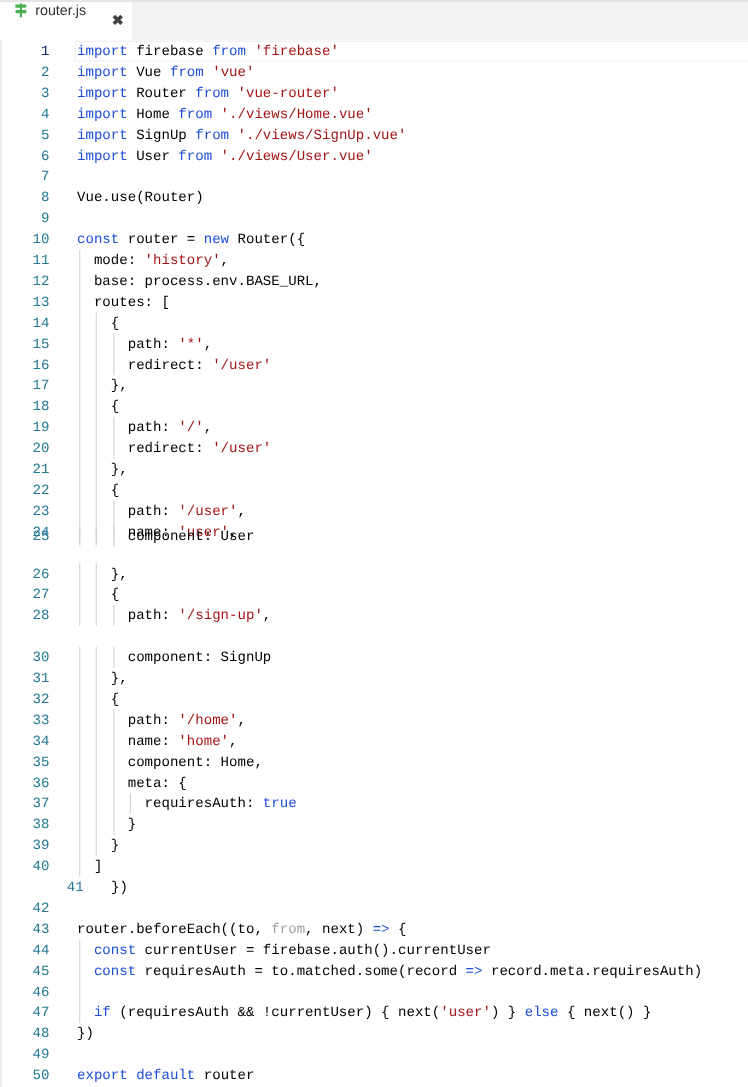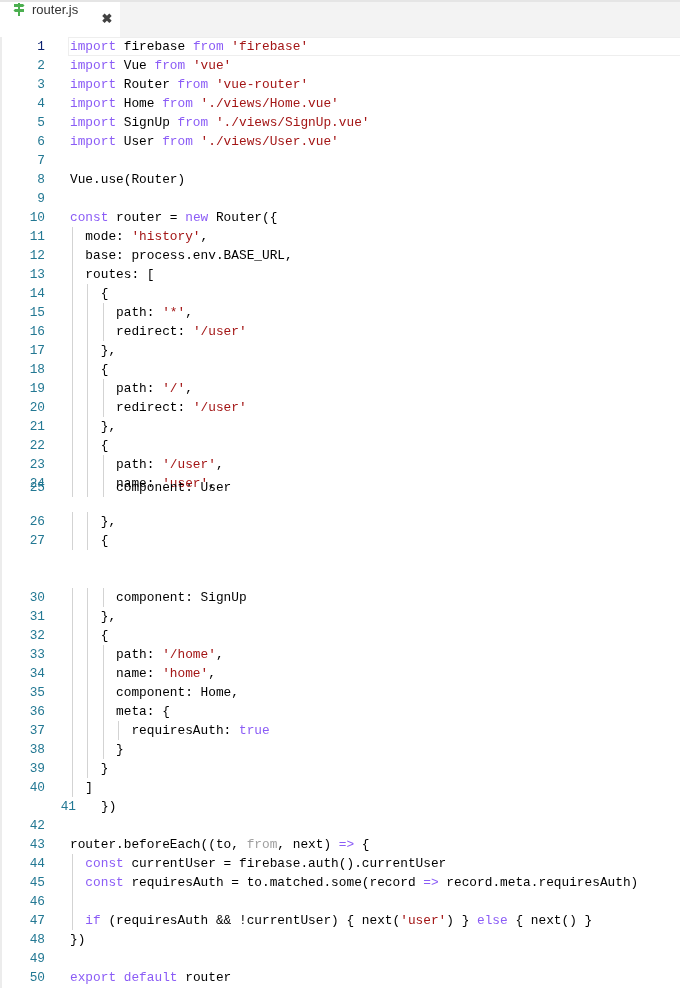--- a/index.html
+++ b/index.html
@@ -9,21 +9,21 @@
   .tab-icon { width: 12px; height: 14px; margin-right: 7px; display: inline-block; }
   .tab-label { font-size: 13px; color: #333333; }
   .tab-close { position: absolute; left: 101px; top: 10px; width: 12px; height: 14px; font-size: 13px; font-weight: bold; color: #424242; line-height: 14px; text-align: center; cursor: pointer; }
   .editor { position: absolute; left: 0; top: 37px; width: 680px; height: 951px; background: #ffffff; border-left: 2px solid #ececec; box-sizing: border-box; overflow: hidden; }
   .line { position: absolute; left: 0; height: 19px; width: 678px; font-family: "Liberation Mono", "DejaVu Sans Mono", monospace; font-size: 12.8px; line-height: 19px; white-space: pre; }
   .ln { position: absolute; left: 0; width: 43px; text-align: right; color: #237893; }
   .ln.active { color: #0b216f; }
   .code { position: absolute; left: 68px; color: #000000; }
   .cur-line { position: absolute; left: 66px; top: 0; width: 612px; height: 17px; border: 1px solid #eeeeee; box-sizing: content-box; }
   .guide { position: absolute; top: 0; width: 1px; height: 19px; background: #d3d3d3; }
-  .kw { color: #8b5cf6; }
+  .kw { color: #1d4ed8; }
   .str { color: #a31515; }
   .dim { color: #a0a0a0; }
   .pl { color: #000000; }
 </style>
 </head>
 <body>
 
 <div class="tabbar">
   <div class="tab">
     <span class="tab-icon">
@@ -59,20 +59,21 @@
     <div class="line" style="top: 323px;"><span class="ln">18</span><div class="guide" style="left: 70px;"></div><div class="guide" style="left: 85.36px;"></div><span class="code" style="left: 98.72px;"><span class="pl">{</span></span></div>
     <div class="line" style="top: 342px;"><span class="ln">19</span><div class="guide" style="left: 70px;"></div><div class="guide" style="left: 85.36px;"></div><div class="guide" style="left: 100.72px;"></div><span class="code" style="left: 114.08px;"><span class="pl">path: </span><span class="str">'/'</span><span class="pl">,</span></span></div>
     <div class="line" style="top: 361px;"><span class="ln">20</span><div class="guide" style="left: 70px;"></div><div class="guide" style="left: 85.36px;"></div><div class="guide" style="left: 100.72px;"></div><span class="code" style="left: 114.08px;"><span class="pl">redirect: </span><span class="str">'/user'</span></span></div>
     <div class="line" style="top: 380px;"><span class="ln">21</span><div class="guide" style="left: 70px;"></div><div class="guide" style="left: 85.36px;"></div><span class="code" style="left: 98.72px;"><span class="pl">},</span></span></div>
     <div class="line" style="top: 399px;"><span class="ln">22</span><div class="guide" style="left: 70px;"></div><div class="guide" style="left: 85.36px;"></div><span class="code" style="left: 98.72px;"><span class="pl">{</span></span></div>
     <div class="line" style="top: 418px;"><span class="ln">23</span><div class="guide" style="left: 70px;"></div><div class="guide" style="left: 85.36px;"></div><div class="guide" style="left: 100.72px;"></div><span class="code" style="left: 114.08px;"><span class="pl">path: </span><span class="str">'/user'</span><span class="pl">,</span></span></div>
     <div class="line" style="top: 437px;"><span class="ln">24</span><div class="guide" style="left: 70px;"></div><div class="guide" style="left: 85.36px;"></div><div class="guide" style="left: 100.72px;"></div><span class="code" style="left: 114.08px;"><span class="pl">name: </span><span class="str">'user'</span><span class="pl">,</span></span></div>
     <div class="line" style="top: 441px;"><span class="ln">25</span><div class="guide" style="left: 70px;"></div><div class="guide" style="left: 85.36px;"></div><div class="guide" style="left: 100.72px;"></div><span class="code" style="left: 114.08px;"><span class="pl">component: User</span></span></div>
     <div class="line" style="top: 475px;"><span class="ln">26</span><div class="guide" style="left: 70px;"></div><div class="guide" style="left: 85.36px;"></div><span class="code" style="left: 98.72px;"><span class="pl">},</span></span></div>
     <div class="line" style="top: 494px;"><span class="ln">27</span><div class="guide" style="left: 70px;"></div><div class="guide" style="left: 85.36px;"></div><span class="code" style="left: 98.72px;"><span class="pl">{</span></span></div>
+    <div class="line" style="top: 513px;"><span class="ln">28</span><div class="guide" style="left: 70px;"></div><div class="guide" style="left: 85.36px;"></div><div class="guide" style="left: 100.72px;"></div><span class="code" style="left: 114.08px;"><span class="pl">path: </span><span class="str">'/sign-up'</span><span class="pl">,</span></span></div>
     <div class="line" style="top: 551px;"><span class="ln">30</span><div class="guide" style="left: 70px;"></div><div class="guide" style="left: 85.36px;"></div><div class="guide" style="left: 100.72px;"></div><span class="code" style="left: 114.08px;"><span class="pl">component: SignUp</span></span></div>
     <div class="line" style="top: 570px;"><span class="ln">31</span><div class="guide" style="left: 70px;"></div><div class="guide" style="left: 85.36px;"></div><span class="code" style="left: 98.72px;"><span class="pl">},</span></span></div>
     <div class="line" style="top: 589px;"><span class="ln">32</span><div class="guide" style="left: 70px;"></div><div class="guide" style="left: 85.36px;"></div><span class="code" style="left: 98.72px;"><span class="pl">{</span></span></div>
     <div class="line" style="top: 608px;"><span class="ln">33</span><div class="guide" style="left: 70px;"></div><div class="guide" style="left: 85.36px;"></div><div class="guide" style="left: 100.72px;"></div><span class="code" style="left: 114.08px;"><span class="pl">path: </span><span class="str">'/home'</span><span class="pl">,</span></span></div>
     <div class="line" style="top: 627px;"><span class="ln">34</span><div class="guide" style="left: 70px;"></div><div class="guide" style="left: 85.36px;"></div><div class="guide" style="left: 100.72px;"></div><span class="code" style="left: 114.08px;"><span class="pl">name: </span><span class="str">'home'</span><span class="pl">,</span></span></div>
     <div class="line" style="top: 646px;"><span class="ln">35</span><div class="guide" style="left: 70px;"></div><div class="guide" style="left: 85.36px;"></div><div class="guide" style="left: 100.72px;"></div><span class="code" style="left: 114.08px;"><span class="pl">component: Home,</span></span></div>
     <div class="line" style="top: 665px;"><span class="ln">36</span><div class="guide" style="left: 70px;"></div><div class="guide" style="left: 85.36px;"></div><div class="guide" style="left: 100.72px;"></div><span class="code" style="left: 114.08px;"><span class="pl">meta: {</span></span></div>
     <div class="line" style="top: 684px;"><span class="ln">37</span><div class="guide" style="left: 70px;"></div><div class="guide" style="left: 85.36px;"></div><div class="guide" style="left: 100.72px;"></div><div class="guide" style="left: 116.08px;"></div><span class="code" style="left: 129.44px;"><span class="pl">requiresAuth: </span><span class="kw">true</span></span></div>
     <div class="line" style="top: 703px;"><span class="ln">38</span><div class="guide" style="left: 70px;"></div><div class="guide" style="left: 85.36px;"></div><div class="guide" style="left: 100.72px;"></div><span class="code" style="left: 114.08px;"><span class="pl">}</span></span></div>
     <div class="line" style="top: 722px;"><span class="ln">39</span><div class="guide" style="left: 70px;"></div><div class="guide" style="left: 85.36px;"></div><span class="code" style="left: 98.72px;"><span class="pl">}</span></span></div>

